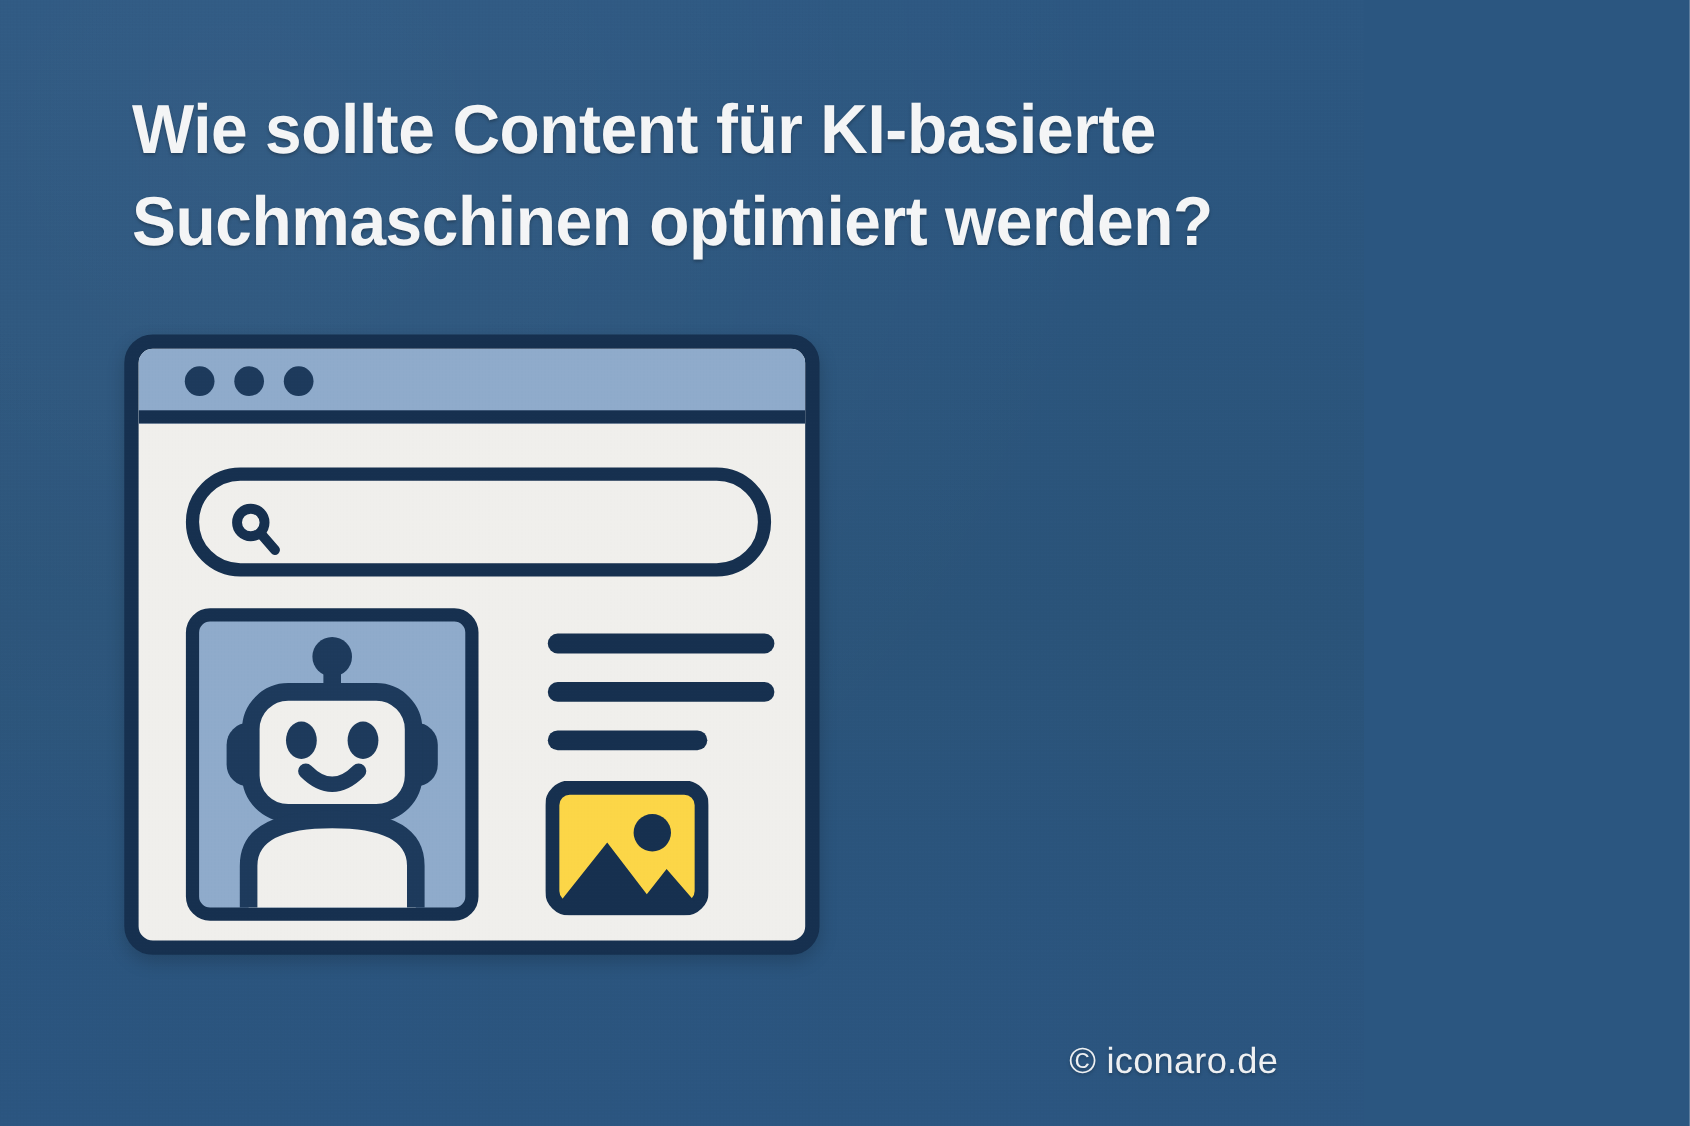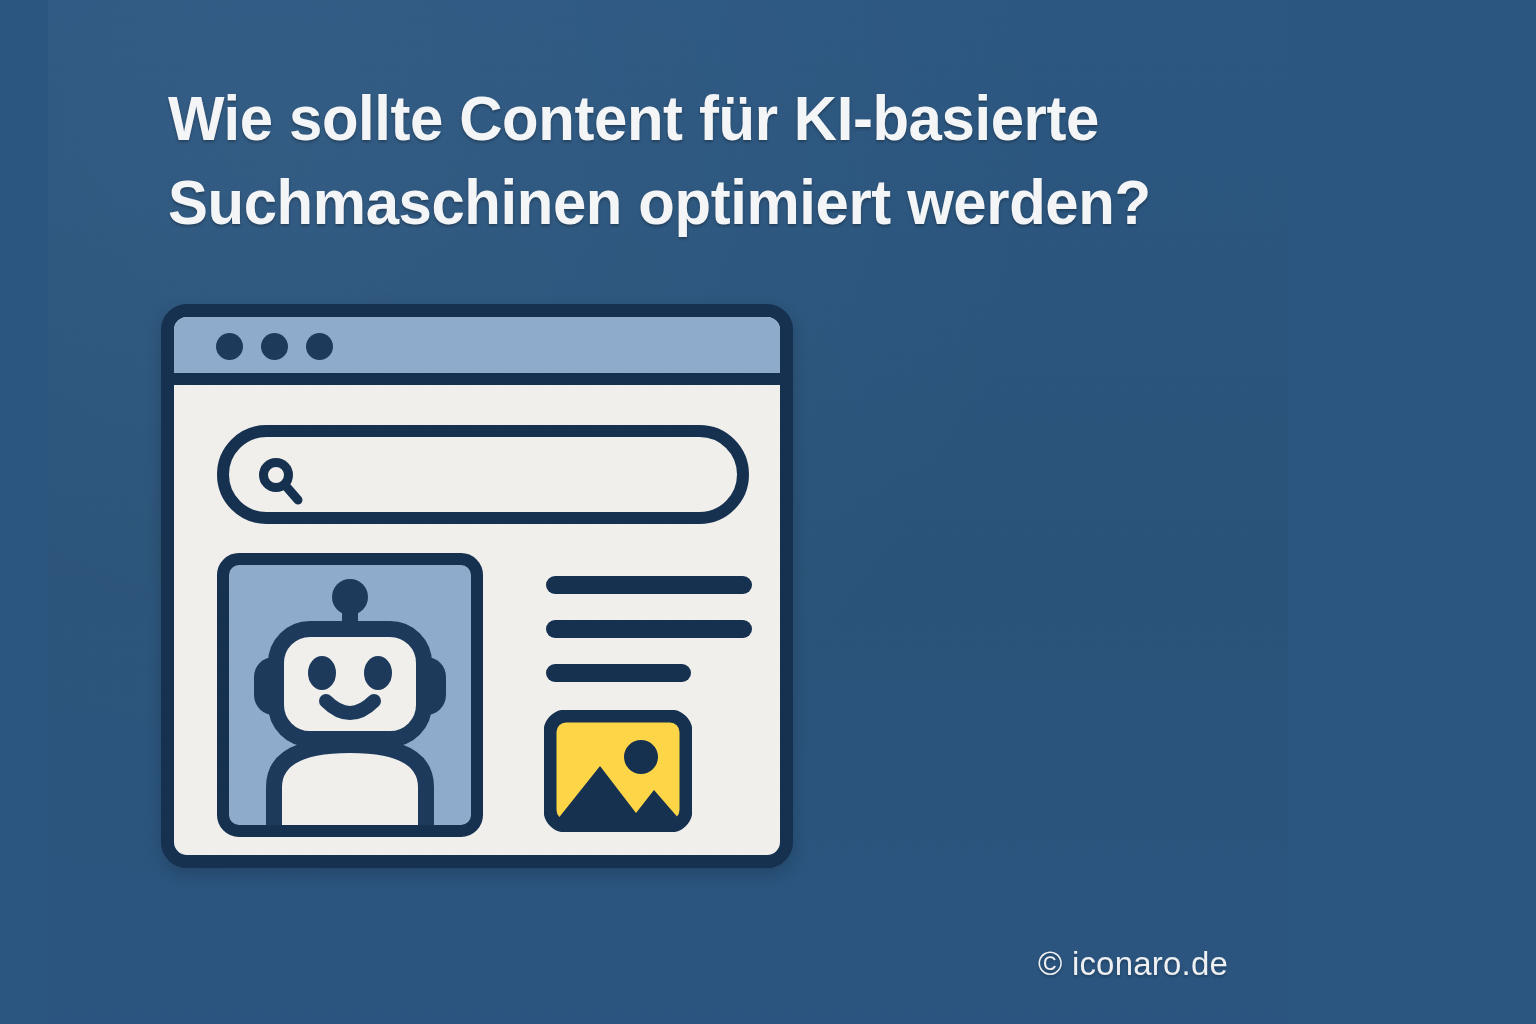--- a/index.html
+++ b/index.html
@@ -15,21 +15,20 @@
   }
 
   #stage {
     position: relative;
     width: 1240px;
     height: 1024px;
     background:
       radial-gradient(circle at 18% 12%, rgba(255,255,255,0.035), rgba(255,255,255,0) 60%),
       linear-gradient(180deg, #2c5781 0%, #2a5379 55%, #2b5580 100%);
     overflow: hidden;
-    margin-left: 48px;
   }
 
   
   #stage::after {
     content: "";
     position: absolute;
     inset: 0;
     pointer-events: none;
     opacity: .12;
     background-image:
@@ -196,21 +195,21 @@
     transform: scaleX(0.97);
     transform-origin: left top;
     text-shadow: 0 2px 3px rgba(0,0,0,0.25);
     white-space: pre-line;
     margin-top: 1px;
   }
 
   
   #footer {
     position: absolute;
-    right: 60px;
+    right: 78px;
     bottom: 40px;
     color: #eef0f2;
     font-size: 33px;
     line-height: 40px;
     font-weight: 400;
     letter-spacing: 0.2px;
     text-shadow: 0 2px 3px rgba(0,0,0,0.25);
   }
 </style>
 </head>

